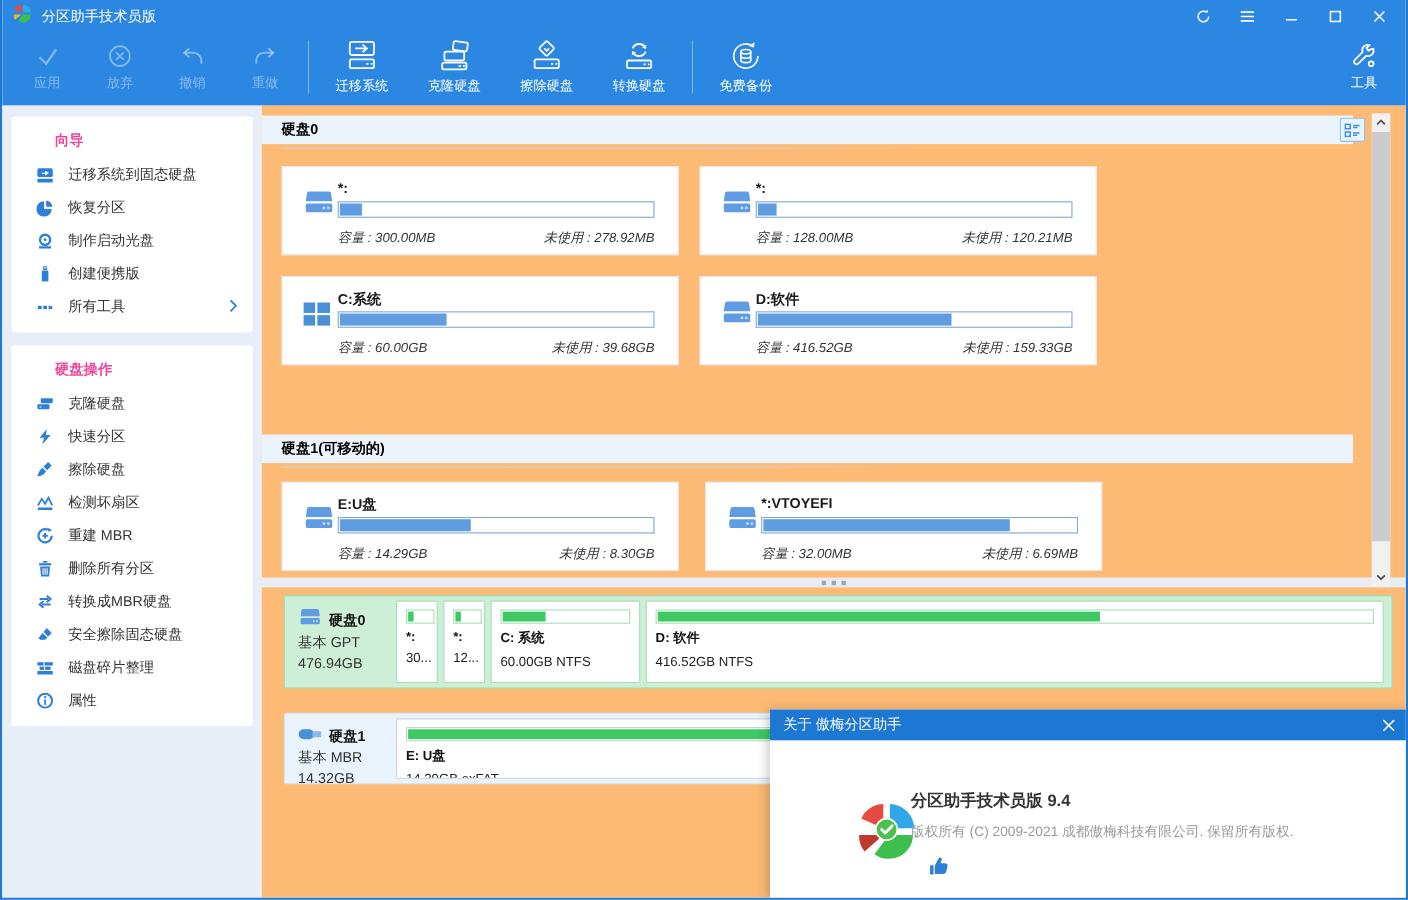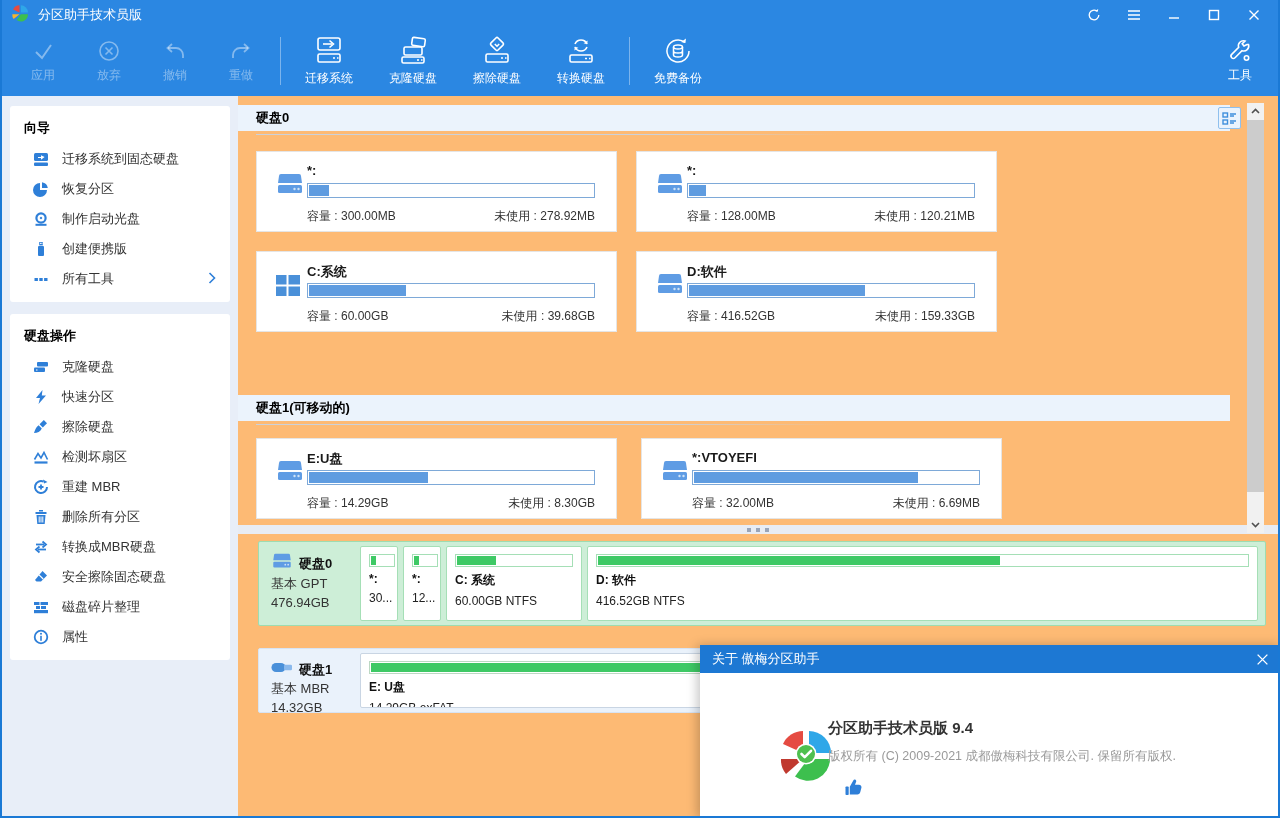--- a/index.html
+++ b/index.html
@@ -27,21 +27,21 @@
   .tbtn svg{ display:block; }
   .tsep{ width:1px; height:48px; background:rgba(255,255,255,.38); margin:7px 6px 0 6px; }
   .tools-btn{ margin-left:auto; width:60px; }
 
   
   .bodyrow{ display:flex; height:720px; }
 
   
   .sidebar{ width:236px; background:#e8eef8; padding:10px 8px; flex:none; }
   .scard{ background:#fff; border-radius:3px; padding:4px 0 8px 0; margin-bottom:12px; }
-  .shead{ color:#000000; font-size:13px; font-weight:bold; padding:9px 0 7px 14px; }
+  .shead{ color:#ec4899; font-size:13px; font-weight:bold; padding:9px 0 7px 40px; }
   .sitem{ display:flex; align-items:center; height:30px; padding:0 14px 0 22px; gap:13px; font-size:13px; color:#333; cursor:default; }
   .sitem .sicon{ color:#2e7fd8; width:17px; height:17px; flex:none; display:flex; align-items:center; justify-content:center; }
   .sitem .chev{ margin-left:auto; color:#2e7fd8; }
 
   
   .main{ flex:1; position:relative; background:#fdba74; overflow:hidden; }
 
   .disk-header{ margin:9px 48px 0 0; height:26px; background:#ebf3fc; display:flex; align-items:center;
                 padding-left:18px; font-weight:bold; font-size:13px; color:#000; }
   .disk-header.second{ margin-top:63px; }
@@ -49,21 +49,21 @@
              background:linear-gradient(to right,#ccd1d9 70%,rgba(204,209,217,0)); }
 
   .cards{ display:grid; grid-template-columns:361px 361px; gap:19px; margin:16px 0 0 18px; }
   .cards.third{ margin-top:13px;gap:24px; }
   .card{ height:81px; border:1px solid #e5e5e5; background:#fff; position:relative; }
   .card .dicon{ position:absolute; left:18px; top:21px; }
   .card .ctitle{ position:absolute; left:50px; top:11px; font-size:13px; font-weight:bold; color:#1a1a1a; }
   .card .cbar{ position:absolute; left:50px; top:31px; width:288px; height:15px; border:1px solid #7ea9d8; background:#fff; padding:1px; }
   .card .cbar .fill{ height:100%; background:#5f9ce0; }
   .card .cstats{ position:absolute; left:50px; top:56px; width:288px; display:flex; justify-content:space-between;
-                 font-size:12px; color:#333; }
+                 font-size:12px; color:#333;font-style:italic; }
   .card .cstats span{ white-space:pre; }
 
   .split{ margin-top:6px; height:9px; background:#e8ecf3; display:flex; align-items:center; justify-content:center; gap:5px; cursor:row-resize; }
   .split i{ width:4px; height:4px; background:#9aa5b8; display:block; }
 
   
   .mrow{ margin:7px 12px 0 20px; height:85px; background:#cdeed7; border:1px solid #9edcb0; border-radius:2px;
          display:flex; align-items:stretch; padding:4px 7px 4px 4px; gap:5px; }
   .mrow.blue{ margin-top:22px; height:65px; background:#eaf2fb; border-color:#d7e4f4; }
   .mlabel{ width:92px; flex:none; padding:7px 0 0 8px; font-size:13px; color:#333; line-height:19px; }

